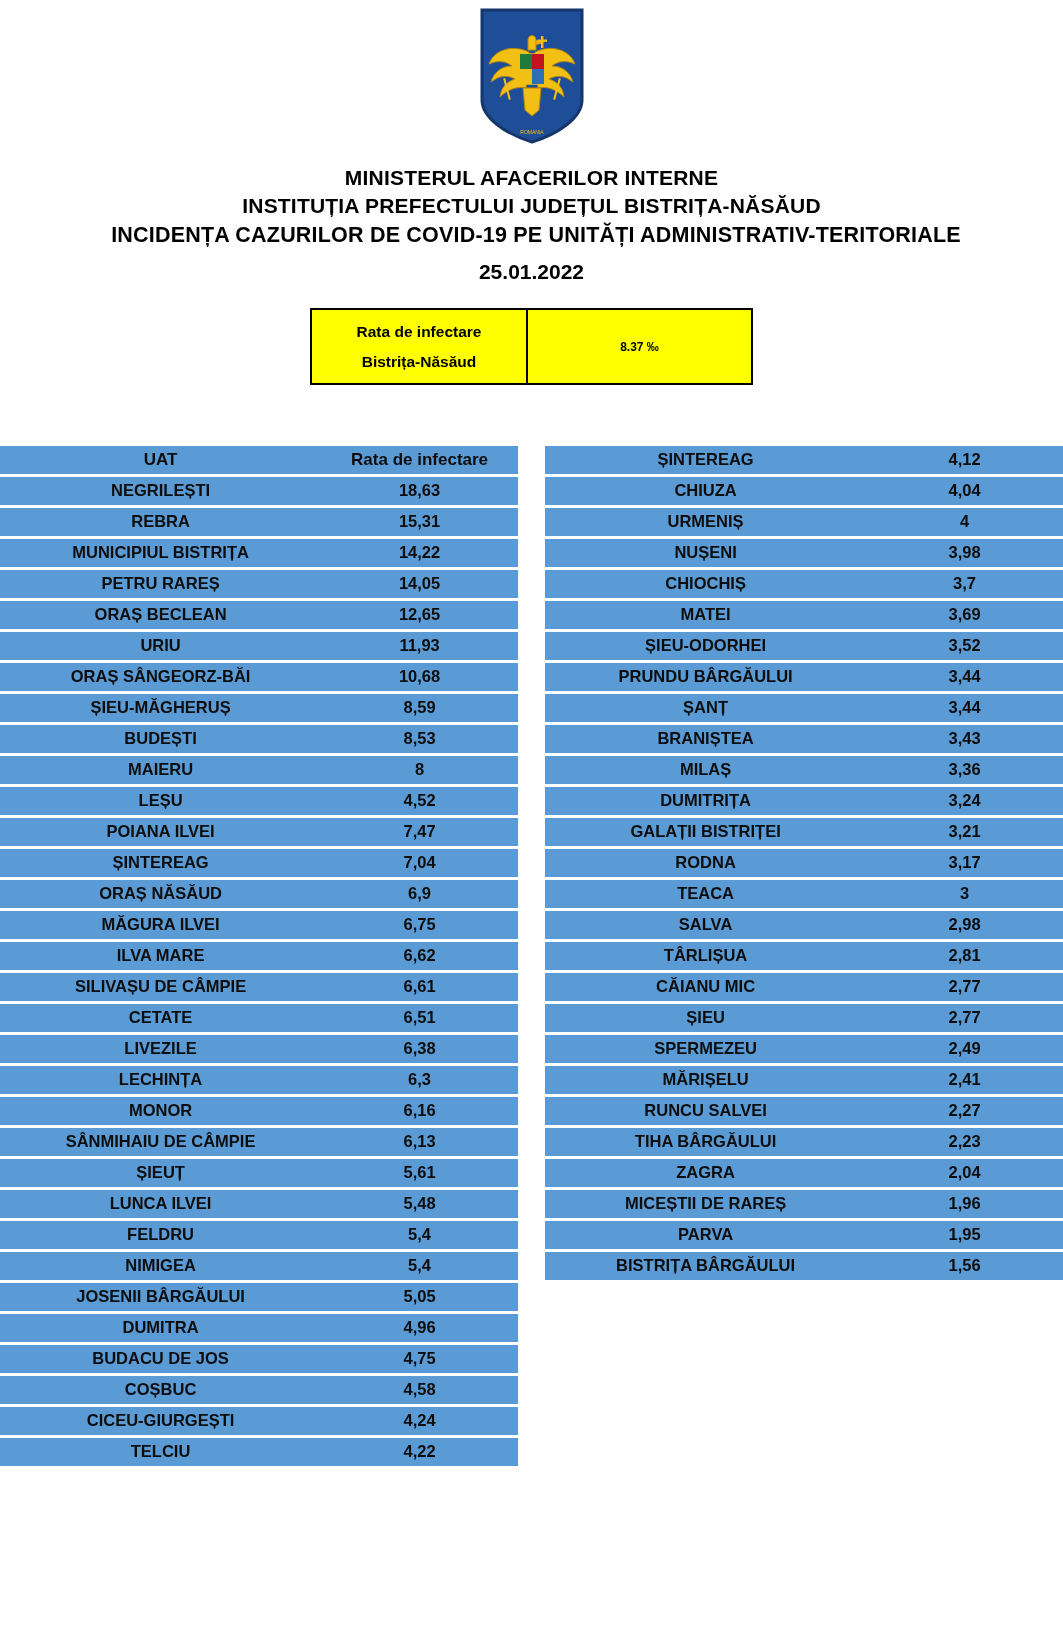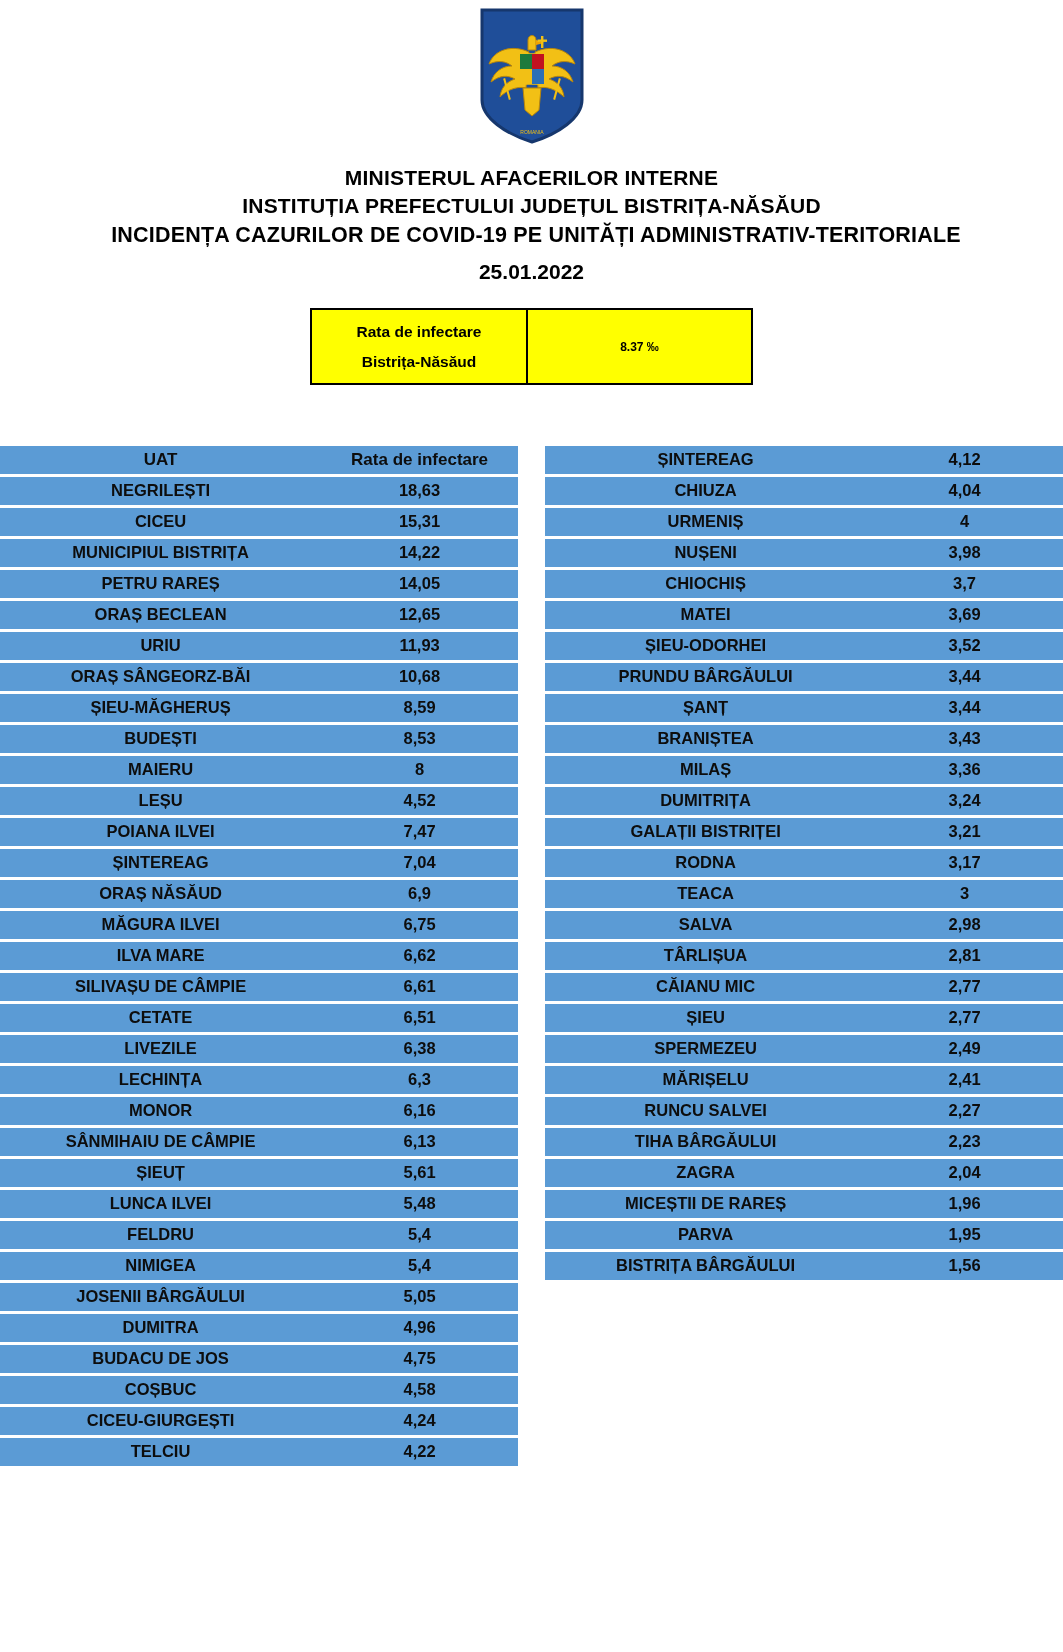--- a/index.html
+++ b/index.html
@@ -176,21 +176,21 @@
       <tbody id="left-body">
           <tr class="head">
             <td class="name">UAT</td>
             <td class="val">Rata de infectare</td>
           </tr>
           <tr>
             <td class="name">NEGRILEȘTI</td>
             <td class="val">18,63</td>
           </tr>
           <tr>
-            <td class="name">CICEU</td>
+            <td class="name">REBRA</td>
             <td class="val">15,31</td>
           </tr>
           <tr>
             <td class="name">MUNICIPIUL BISTRIȚA</td>
             <td class="val">14,22</td>
           </tr>
           <tr>
             <td class="name">PETRU RAREȘ</td>
             <td class="val">14,05</td>
           </tr>

